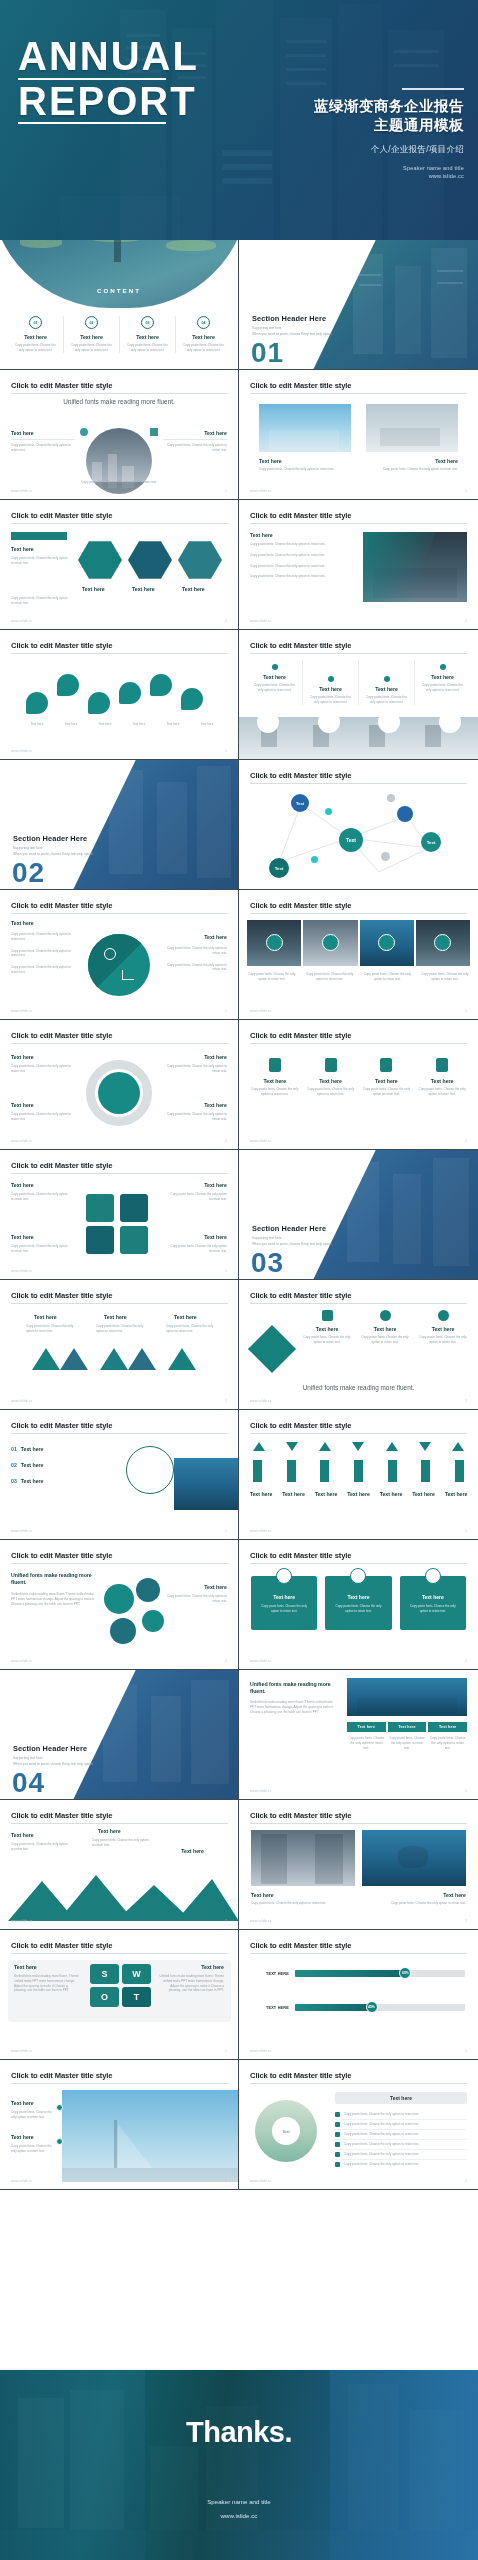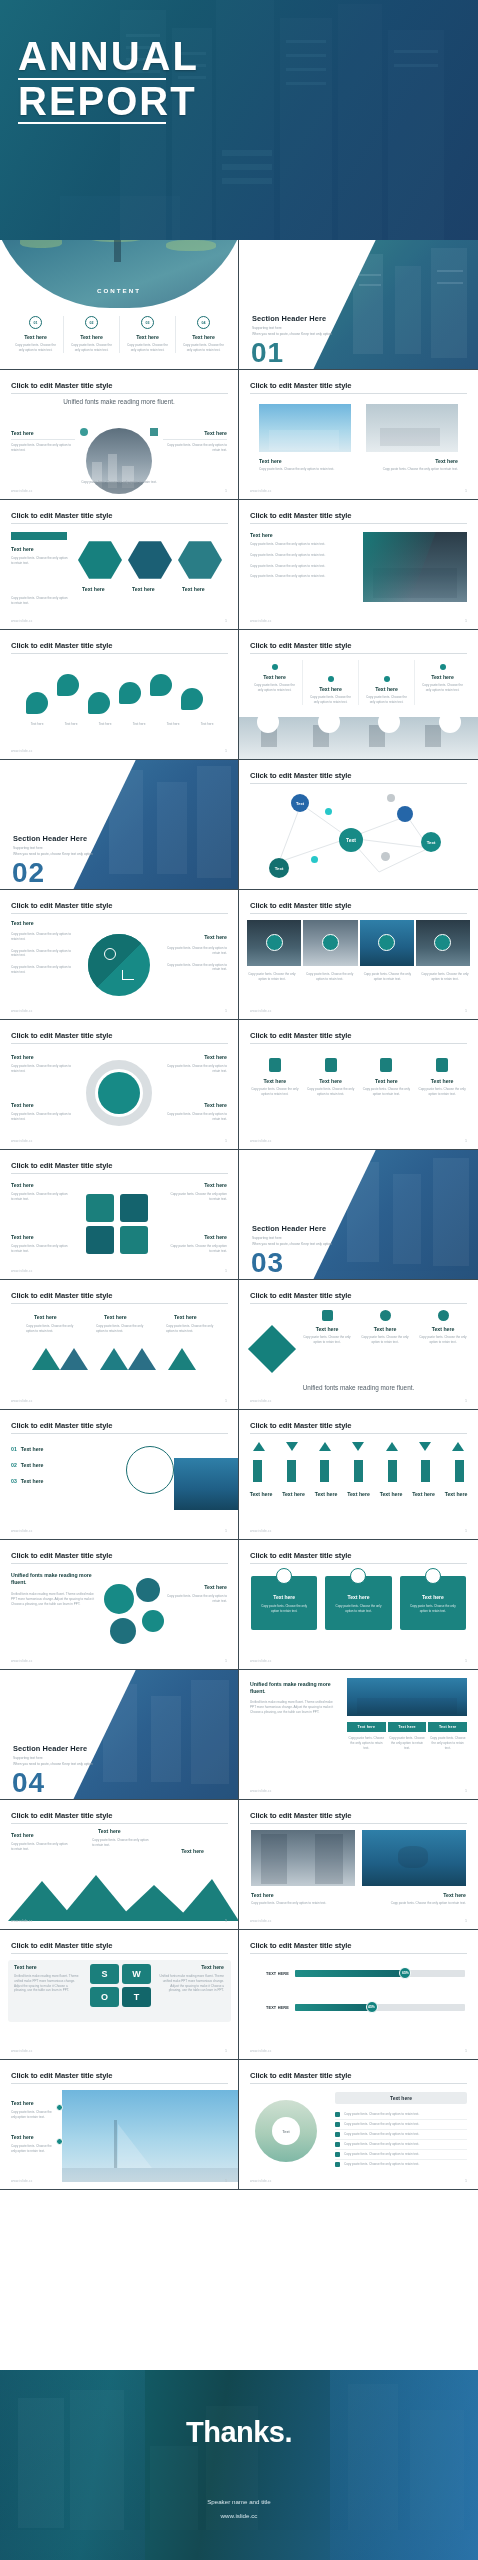--- a/index.html
+++ b/index.html
@@ -159,20 +159,28 @@
       <em style="left:60px;top:196px;width:120px;height:44px;opacity:.3"></em>
     </div>
 
     <div class="cover-left">
       <div class="annual">ANNUAL</div>
       <div class="rule-w"></div>
       <div class="reportw">REPORT</div>
       <div class="rule-w2"></div>
     </div>
 
+    <div class="cover-right">
+      <div class="cn-rule"></div>
+      <div class="cn-title">蓝绿渐变商务企业报告</div>
+      <div class="cn-title">主题通用模板</div>
+      <div class="cn-sub">个人/企业报告/项目介绍</div>
+      <div class="cn-spk">Speaker name and title</div>
+      <div class="cn-url">www.islide.cc</div>
+    </div>
   </div>
 
   <div class="grid">
 
     <div class="thumb">
       <div class="dome">
         <i style="left:30px;top:48px;width:42px;height:12px"></i>
         <i style="left:96px;top:40px;width:60px;height:14px"></i>
         <i style="left:176px;top:52px;width:50px;height:11px"></i>
         <div class="tower"></div>

